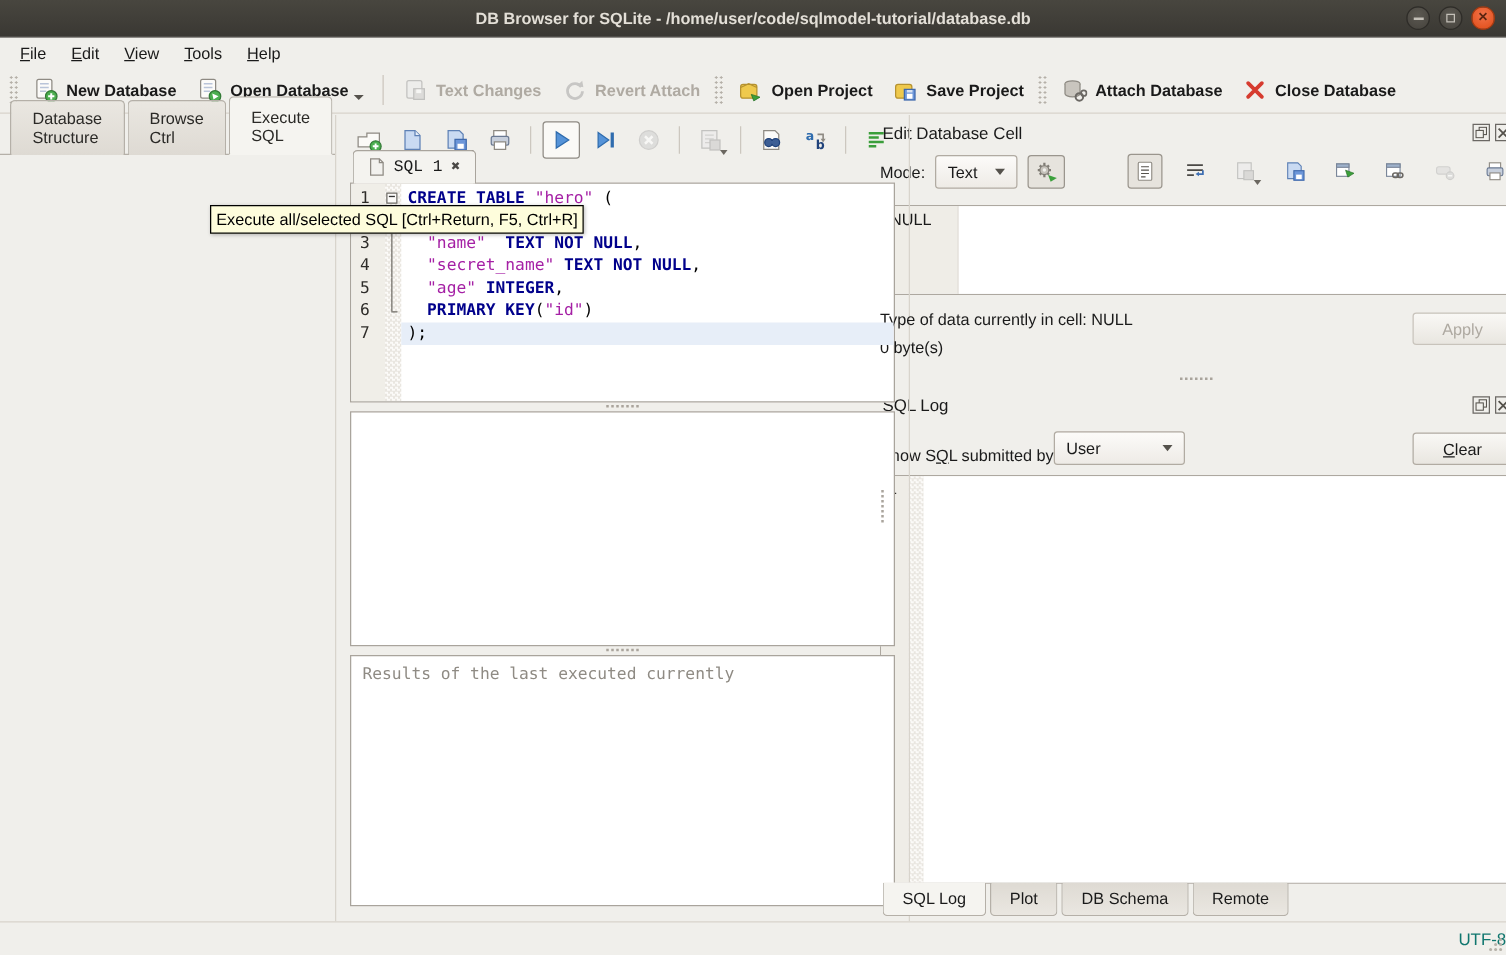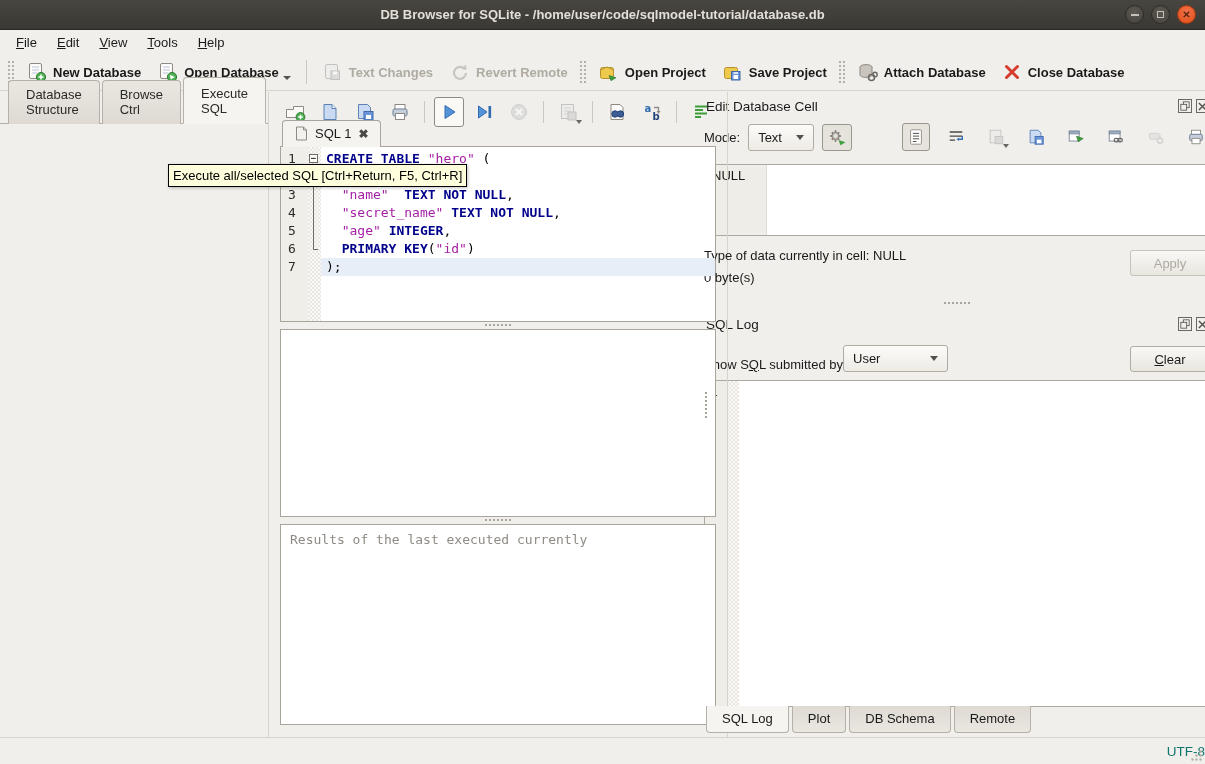--- a/index.html
+++ b/index.html
@@ -43,21 +43,21 @@
   .tabpage{flex:1;display:flex;flex-direction:column;padding:0 11px 12px;position:relative;border-left:1px solid #D8D4CC;border-right:1px solid #D8D4CC;}
   
   .sqlbar{height:40px;display:flex;align-items:center;gap:5px;}
   .sbtn{width:30px;height:30px;display:flex;align-items:center;justify-content:center;position:relative;border:1px solid transparent;border-radius:3px;}
   .sbtn.hovered{border-color:#8F8B84;background:#FAF9F6;}
   .sbtn.pressed{border-color:#9A958D;background:#E6E3DD;}
   .ssep{width:1px;height:22px;background:#CCC7BF;margin:0 4px;}
   .mini-caret{position:absolute;bottom:2px;right:0;width:0;height:0;border-left:3.5px solid transparent;border-right:3.5px solid transparent;border-top:4px solid #6B6760;}
   .sbtn.disabled svg{opacity:.5;filter:grayscale(1);}
   
-  .sqltabs{height:14px;display:flex;align-items:flex-end;padding-left:2px;}
+  .sqltabs{height:14px;display:flex;align-items:flex-end;padding-left:2px;font-family:Liberation Mono, monospace;}
   .stab{display:flex;align-items:center;gap:7px;padding:5px 12px 6px;border:1px solid #A9A49C;border-bottom:none;
     border-radius:4px 4px 0 0;background:#F4F3EF;position:relative;top:1px;z-index:2;}
   .stab .closex{font-size:12px;font-weight:bold;color:#4A4845;line-height:1;}
   
   .editor{height:176px;border:1px solid #A9A49C;background:#FFF;position:relative;overflow:hidden;}
   .editor::before{content:'';position:absolute;left:0;top:0;bottom:0;width:27px;background:#F0EEE8;}
   .editor::after{content:'';position:absolute;left:27px;top:0;bottom:0;width:13px;
     background-image:conic-gradient(#FBFAF8 25%,#E9E6E0 0 50%,#FBFAF8 0 75%,#E9E6E0 0);background-size:4px 4px;}
   .codearea{position:absolute;inset:0;padding-top:3px;z-index:1;}
   .cline{display:flex;height:18px;font:13px/18px "DejaVu Sans Mono", monospace;position:relative;z-index:1;}
@@ -175,21 +175,21 @@
         <rect x="9" y="9" width="8.5" height="8.5" fill="#C9C5BE" stroke="#8E8A83"></rect>
         <rect x="11" y="9.5" width="4" height="3" fill="#FFF"></rect>
       </svg>
       <span>Text Changes</span>
     </div>
     <div class="tbtn disabled">
       <svg width="21" height="21" viewBox="0 0 21 21">
         <path d="M16 7.5A6 6 0 1 0 17 11" fill="none" stroke="#9A968E" stroke-width="2.2"></path>
         <path d="M16.8 2.5l.9 5.3-5.2-1.2z" fill="#9A968E"></path>
       </svg>
-      <span>Revert Remote</span>
+      <span>Revert Attach</span>
     </div>
     <div class="thandle"></div>
     <div class="tbtn">
       <svg width="21" height="21" viewBox="0 0 21 21">
         <rect x="2.5" y="5.5" width="13" height="11" rx="2" fill="#EFC94C" stroke="#B6922F"></rect>
         <path d="M2.5 8l6.5-3 6.5 3" fill="none" stroke="#B6922F"></path>
         <path d="M11 13.5l7 2.2-5 3z" fill="#3CA03C" stroke="#277027" stroke-width=".6"></path>
       </svg>
       <span>Open Project</span>
     </div>

